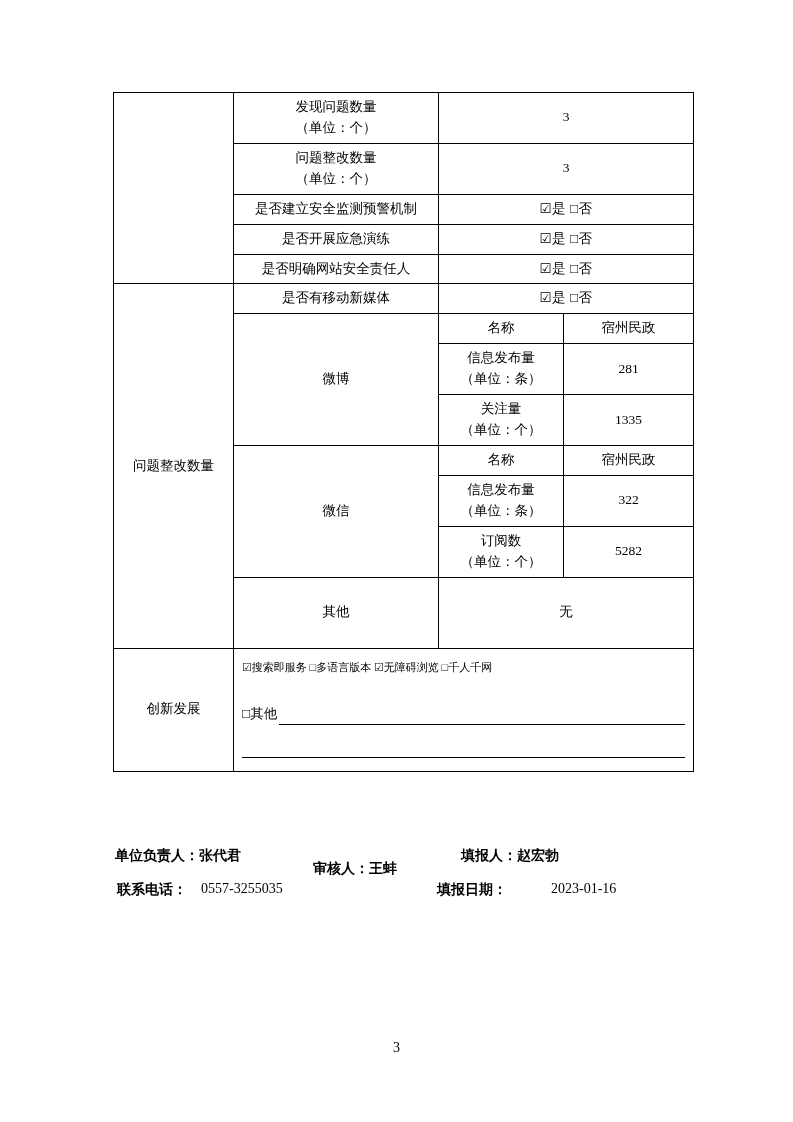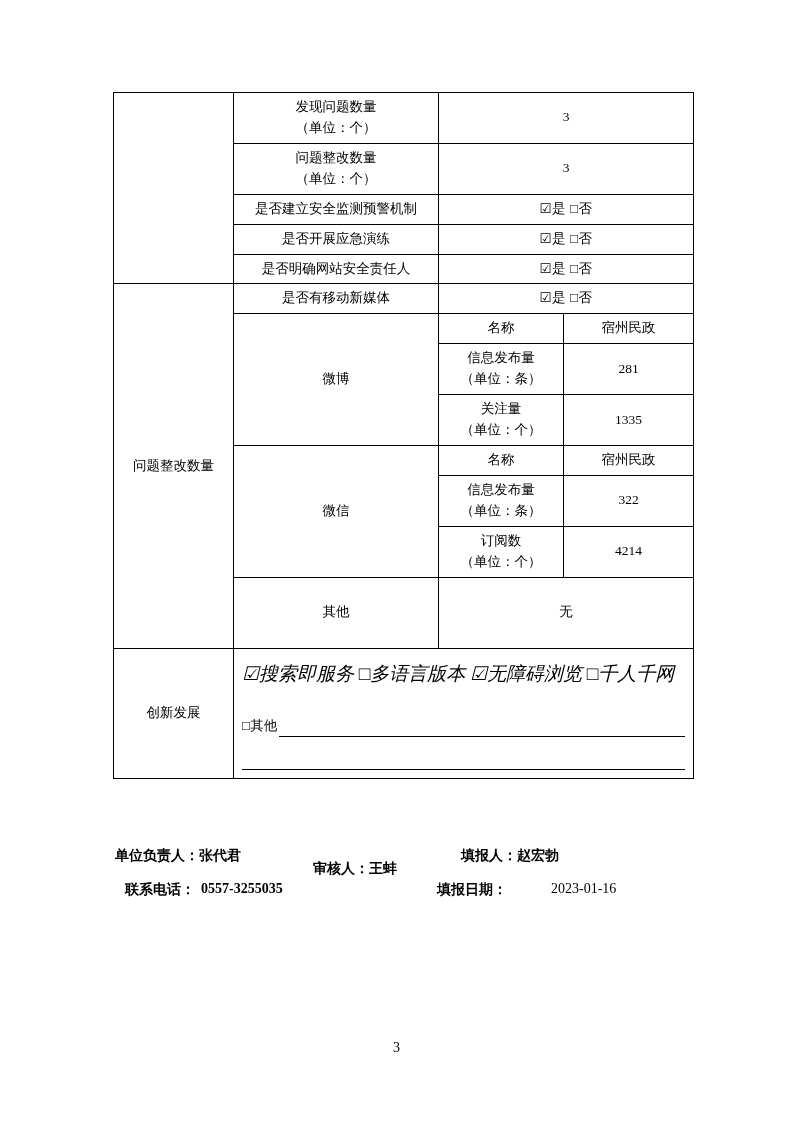--- a/index.html
+++ b/index.html
@@ -48,24 +48,23 @@
     letter-spacing: 0.5px;
   }
   
   .innov {
     text-align: left !important;
     padding: 10px 8px 8px 8px !important;
     height: 104px;
     vertical-align: top !important;
   }
   .innov .line1 {
-    font-size: 19px;
+    font-size: 11px;
     margin-bottom: 2px;
     white-space: nowrap;
-    font-style: italic;
   }
   .innov .line2 {
     font-size: 13.5px;
     display: flex;
     align-items: flex-end;
     margin-top: 28px;
   }
   .innov .line2 .rule {
     flex: 1;
     border-bottom: 1px solid #000;
@@ -85,22 +84,22 @@
     font-weight: bold;
   }
   .signrow span.val {
     font-weight: bold;
   }
   .sign1 { top: 847px; }
   .sign2 { top: 881px; }
   .sign-f1 { position: absolute; left: 2px; }
   .sign-f2 { position: absolute; left: 200px; margin-top: 13px; }
   .sign-f3 { position: absolute; left: 348px; }
-  .tel-label { position: absolute; left: 12px; }
-  .tel-val { position: absolute; left: 88px; font-weight: bold; }
+  .tel-label { position: absolute; left: 4px; }
+  .tel-val { position: absolute; left: 88px; font-weight: normal; }
   .date-label { position: absolute; left: 324px; }
   .date-val { position: absolute; left: 438px; font-weight: normal; }
   .pagenum {
     position: absolute;
     top: 1040px;
     left: 0;
     width: 793px;
     text-align: center;
     font-size: 14px;
   }
@@ -175,21 +174,21 @@
         <td>宿州民政</td>
       </tr>
       <tr>
         <td class="c-label two-line">信息发布量
 （单位：条）</td>
         <td>322</td>
       </tr>
       <tr>
         <td class="c-label two-line">订阅数
 （单位：个）</td>
-        <td>4214</td>
+        <td>5282</td>
       </tr>
 
       <tr>
         <td class="c-label" style="height:62px;">其他</td>
         <td colspan="2">无</td>
       </tr>
 
       <tr>
         <td class="c-label">创新发展</td>
         <td colspan="3" class="innov">

